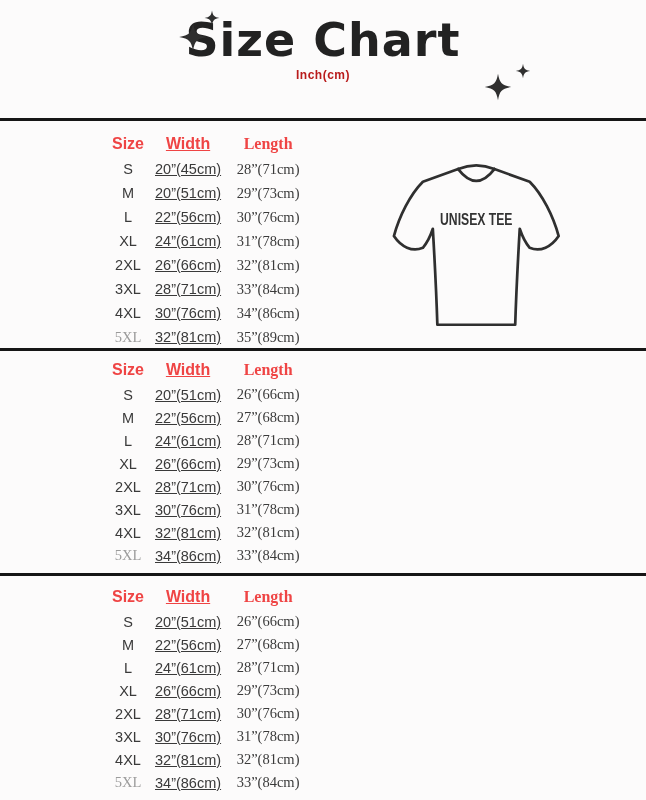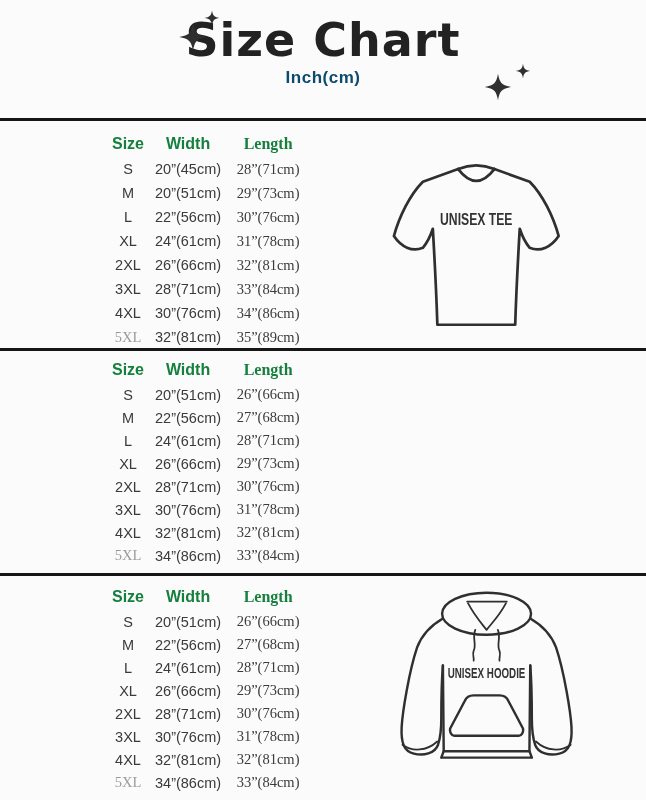--- a/index.html
+++ b/index.html
@@ -18,51 +18,51 @@
 
   
   .hdr{height:118px;position:relative;text-align:center;}
   .hdr-title{
     padding-top:14px;
     font-family:"DejaVu Sans", sans-serif;
     font-weight:700;font-size:46px;line-height:52px;
     color:#222;letter-spacing:1px;
   }
   .hdr-sub{
-    font-weight:700;font-size:17px;color:#0c4a6e;margin-top:2px;
+    font-weight:700;font-size:12px;color:#b91c1c;margin-top:2px;
     letter-spacing:.5px;
   }
   .sparkles{position:absolute;}
   .sparkles.left{left:172px;top:6px;}
   .sparkles.right{left:482px;top:60px;}
 
   
   .panel{position:relative;border-top:3px solid var(--divider);}
   .panel.p1{height:230px;}
   .panel.p2{height:225px;}
   .panel.p3{height:227px;}
 
   .tablewrap{position:absolute;left:105px;top:0;}
   .p1 .tablewrap{padding-top:9px;}
   .p2 .tablewrap{padding-top:5px;}
   .p3 .tablewrap{padding-top:7px;}
 
   table.size-table{border-collapse:collapse;}
   .size-table th{
-    font-size:16px;font-weight:700;color:#15803d;
+    font-size:16px;font-weight:700;color:#ef4444;
     height:27px;text-align:center;vertical-align:middle;padding:0 4px;
   }
   .size-table td{
     font-size:14.5px;color:#3a3a3a;
     height:24px;text-align:center;vertical-align:middle;padding:0 4px;
     white-space:nowrap;
   }
   .p2 .size-table td,.p3 .size-table td{height:23px;}
   .size-table .c-size{width:46px;}
-  .size-table .c-width{width:72px;}
+  .size-table .c-width{width:72px;text-decoration:underline;}
   .size-table .c-length{width:86px;font-family:Liberation Serif, serif;}
   .size-table td.muted{color:var(--muted);font-family:Liberation Serif, serif;}
 
   .figure{position:absolute;}
   .fig-tee{left:388px;top:39px;}
   .fig-crew{left:394px;top:20px;}
   .fig-hoodie{left:396px;top:10px;}
 
   svg .line{
     fill:none;stroke:#2f2f2f;stroke-width:3;
@@ -260,33 +260,15 @@
               <td class="c-length">32”(81cm)</td>
             </tr>
             <tr>
               <td class="c-size muted">5XL</td>
               <td class="c-width">34”(86cm)</td>
               <td class="c-length">33”(84cm)</td>
             </tr>
           </tbody>
       </table>
     </div>
-    <figure class="figure fig-hoodie">
-      <svg width="186" height="184" viewBox="0 0 230 215">
-        <ellipse class="line" cx="112" cy="28" rx="55" ry="26"></ellipse>
-        <path class="line thin" d="M88,13 L137,13"></path>
-        <path class="line thin" d="M89,15 C98,32 106,40 112,48 M136,15 C127,32 118,40 112,48"></path>
-        <path class="line thin" d="M98,48 C94,58 100,66 96,74 C94,79 97,83 96,86"></path>
-        <path class="line thin" d="M126,48 C130,58 124,66 128,74 C130,79 127,83 128,86"></path>
-        <path class="line" d="M58,34 C44,42 32,54 26,70 C16,100 8,150 7,168 C6,188 10,198 22,201 C34,204 48,201 52,190 C55,181 56,170 56,158 C56,126 57,104 58,92"></path>
-        <path class="line thin" d="M8,190 C20,199 38,198 51,186"></path>
-        <path class="line" d="M58,92 L59,198"></path>
-        <path class="line" d="M166,34 C180,42 192,54 198,70 C208,100 216,150 217,168 C218,188 214,198 202,201 C190,204 176,201 172,190 C169,181 168,170 168,158 C168,126 167,104 166,92"></path>
-        <path class="line thin" d="M216,190 C204,199 186,198 173,186"></path>
-        <path class="line" d="M166,92 L165,198"></path>
-        <path class="line" d="M59,198 L165,198 M59,198 L56,206 M165,198 L168,206 M56,206 L168,206"></path>
-        <path class="line" d="M72,179 C69,179 66,175 67,170 L85,136 C87,131 91,129 96,129 L128,129 C133,129 137,131 139,136 L157,170 C158,175 155,179 152,179 Z"></path>
-        <text class="garment-label" x="112" y="108" font-size="17" text-anchor="middle" textLength="96" lengthAdjust="spacingAndGlyphs">UNISEX HOODIE</text>
-      </svg>
-    </figure>
   </section>
 
 </div>
 
 </body></html>

